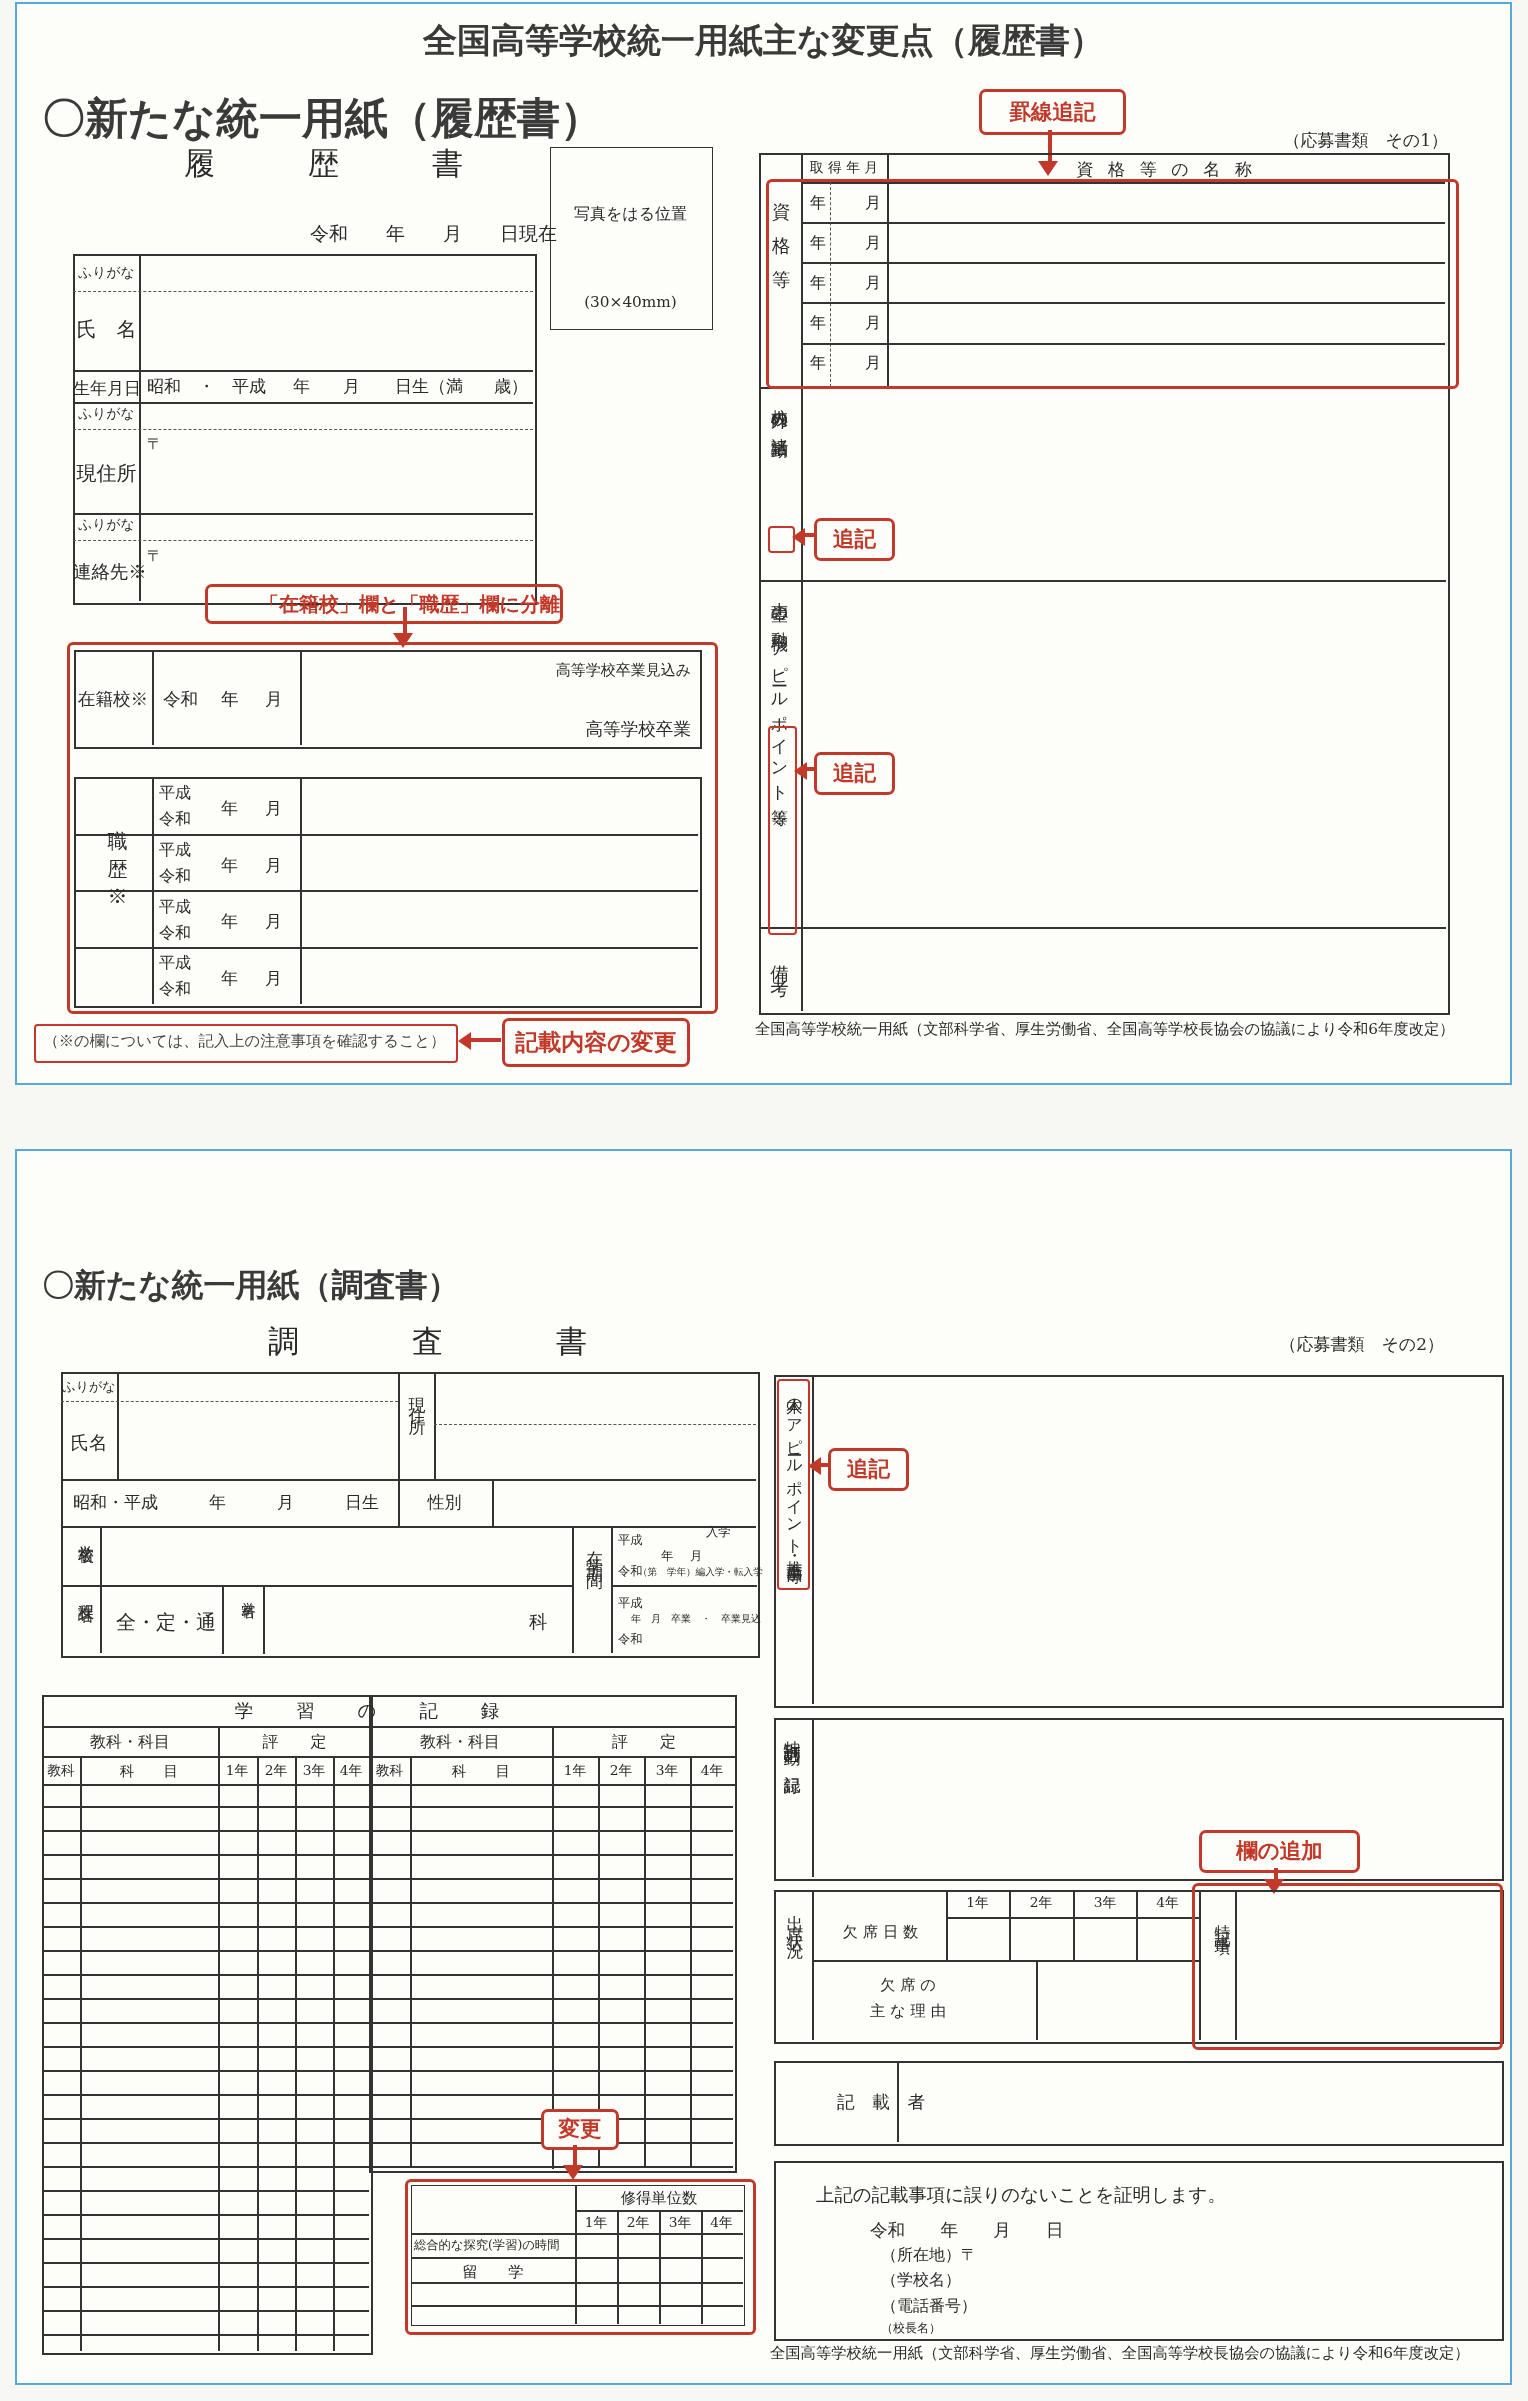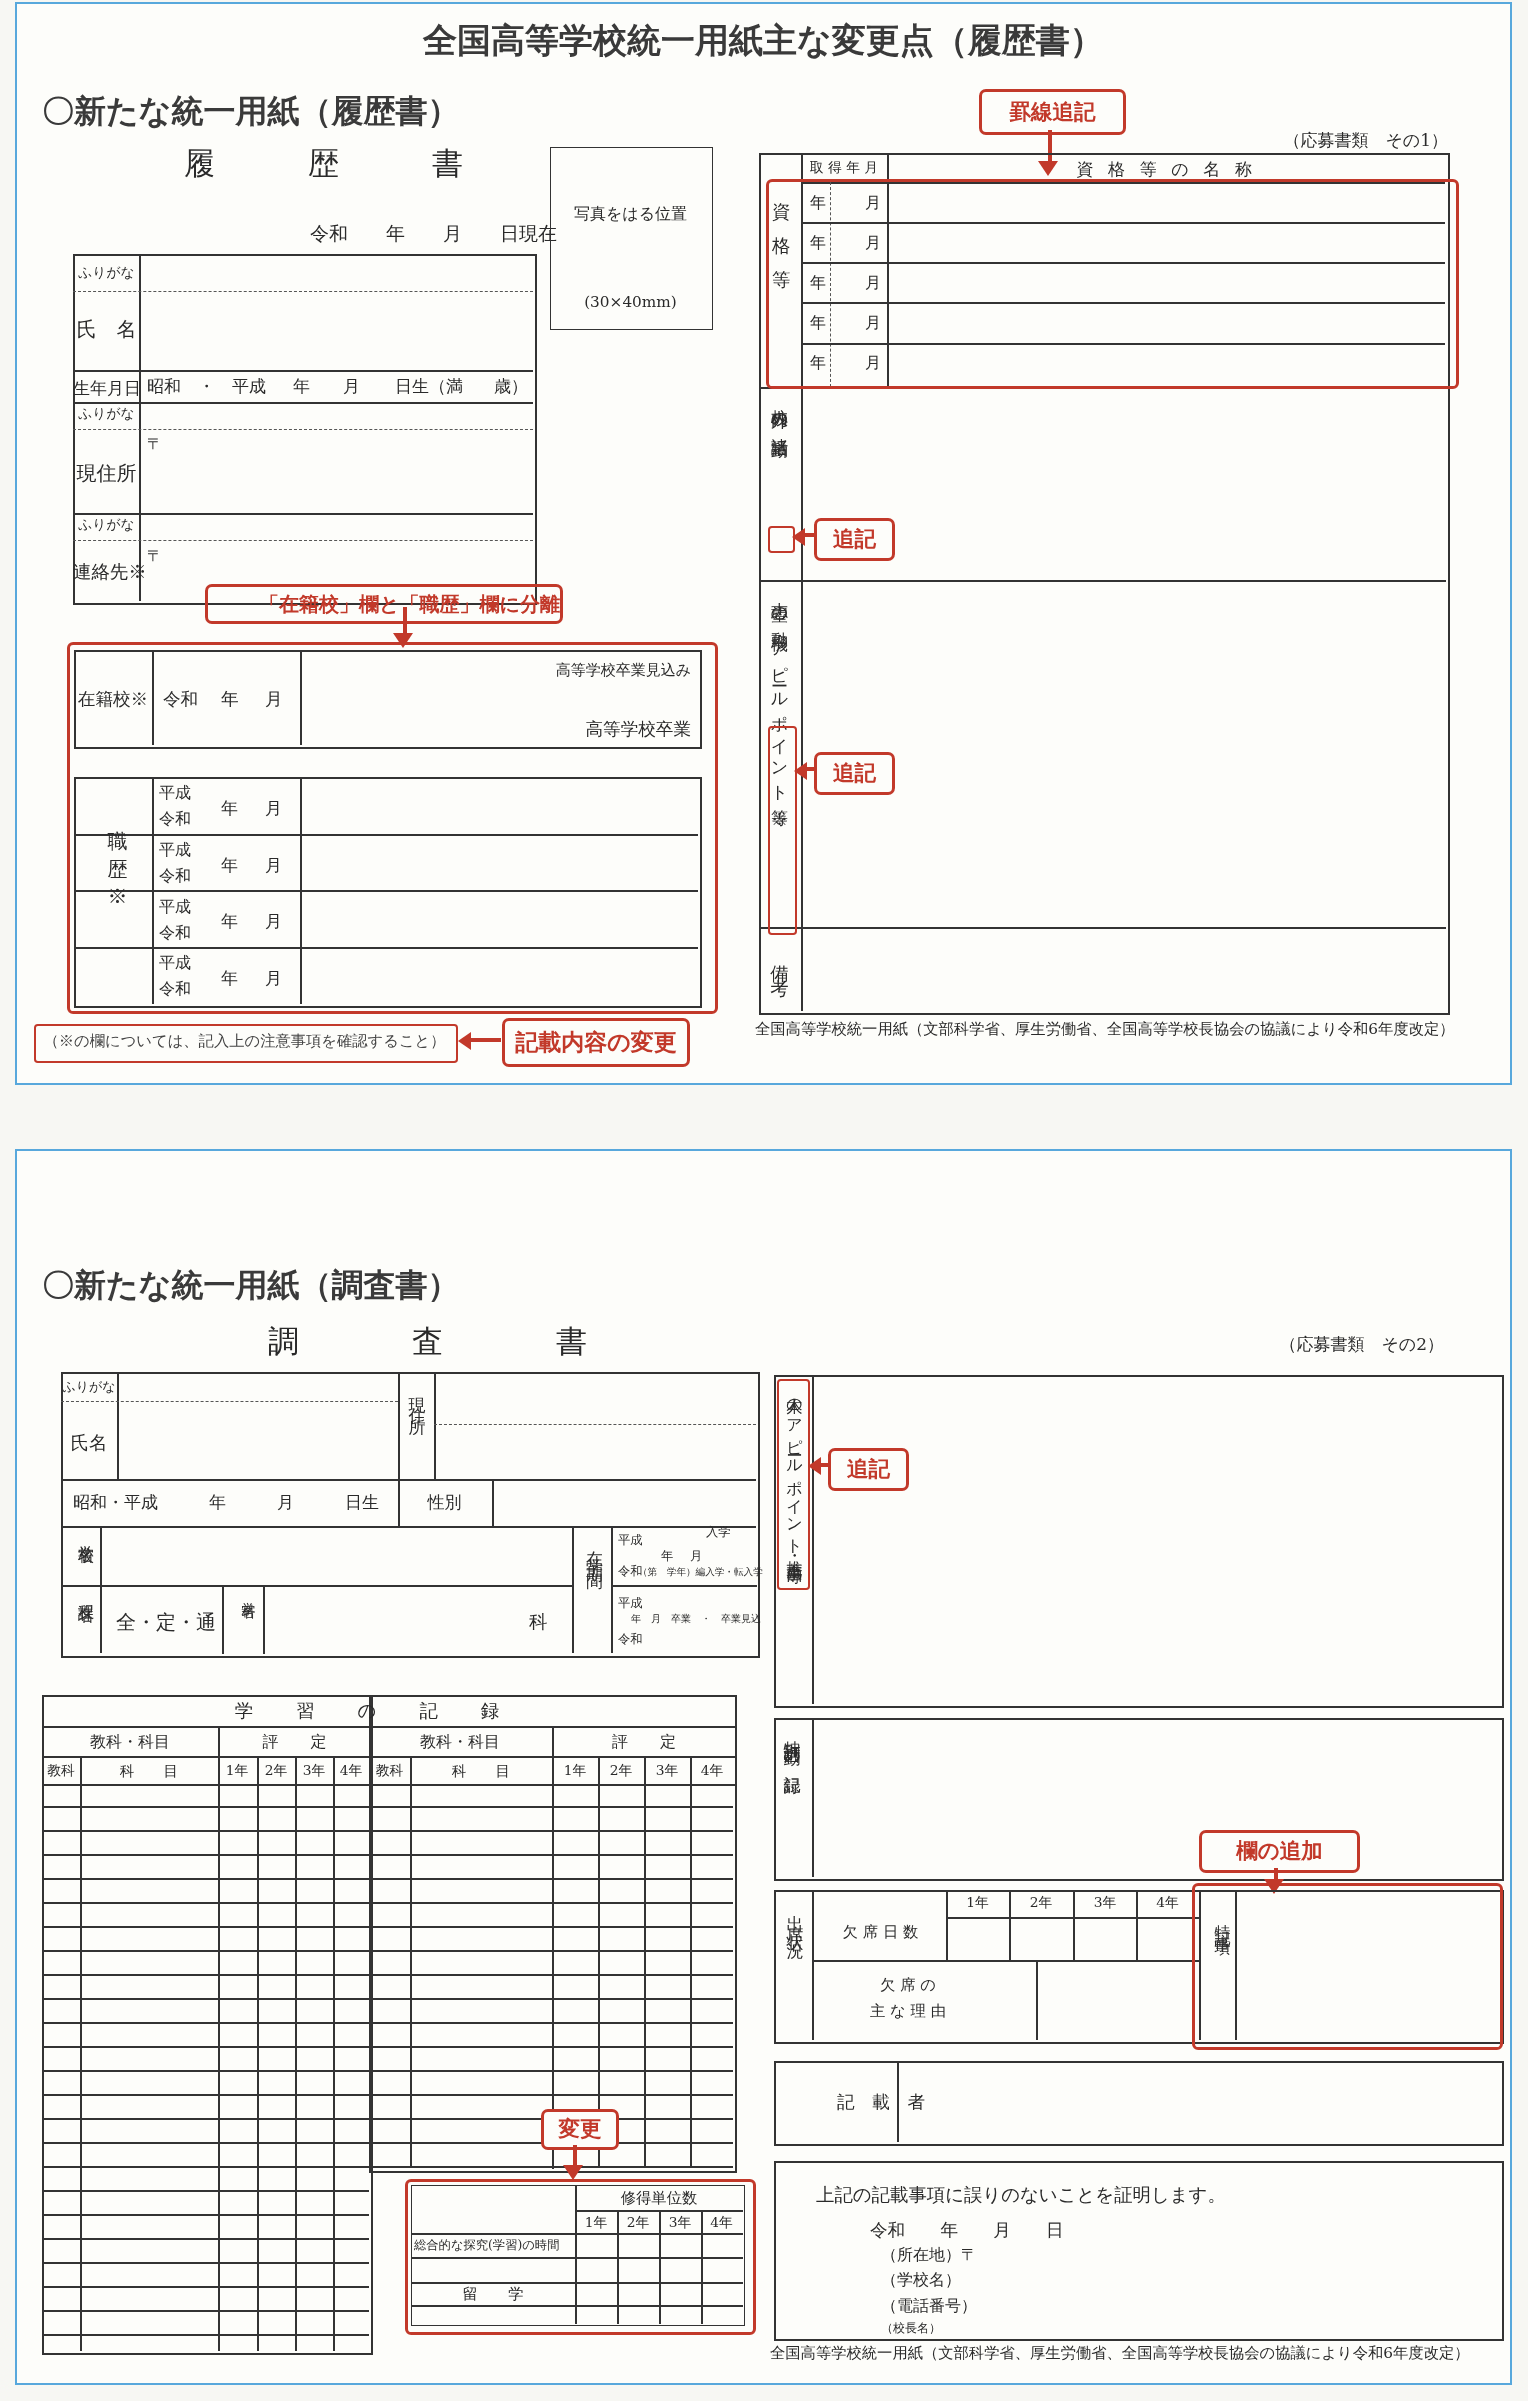--- a/index.html
+++ b/index.html
@@ -28,21 +28,21 @@
   .rows-l{position:absolute;background:repeating-linear-gradient(to bottom,transparent 0,transparent 22px,#333 22px,#333 24px);}
 </style>
 </head>
 <body>
 
 <div class="page">
 
   <div class="panel" style="top:1.5px;height:1079px;"></div>
 
   <div class="ttl" style="top:6.1px;font-size:34px;">全国高等学校統一用紙主な変更点（履歴書）</div>
-  <div class="sub" style="left:42px;top:90px;font-size:32px;font-family:Liberation Mono, monospace;">〇新たな統一用紙（履歴書）</div>
+  <div class="sub" style="left:42px;top:90px;font-size:43px;font-family:Liberation Mono, monospace;">〇新たな統一用紙（履歴書）</div>
 
   <div class="t" style="left:184px;top:143px;font-size:31px;letter-spacing:93px;">履歴書</div>
   <div class="t" style="left:310px;top:221px;font-size:19px;">令和　　年　　月　　日現在</div>
 
   <div class="bx" style="left:550px;top:147px;width:161px;height:181px;"></div>
   <div class="t c" style="left:550px;top:204px;width:161px;font-size:16px;">写真をはる位置</div>
   <div class="t c" style="left:550px;top:293px;width:161px;font-size:15.3px;">(30×40mm)</div>
 
   <div class="bx3" style="left:73px;top:254px;width:460px;height:347px;"></div>
   <div class="vl" style="left:139px;top:254px;height:347px;"></div>
@@ -266,21 +266,21 @@
   <div class="t c" style="left:575px;top:2214px;width:42px;font-size:13.8px;">1年</div>
   <div class="t c" style="left:617px;top:2214px;width:42px;font-size:13.8px;">2年</div>
   <div class="t c" style="left:659px;top:2214px;width:42px;font-size:13.8px;">3年</div>
   <div class="t c" style="left:701px;top:2214px;width:41px;font-size:13.8px;">4年</div>
   <div class="vl" style="left:617px;top:2210px;height:114px;"></div>
   <div class="vl" style="left:659px;top:2210px;height:114px;"></div>
   <div class="vl" style="left:701px;top:2210px;height:114px;"></div>
   <div class="hl" style="left:411px;top:2233px;width:332px;"></div>
   <div class="t" style="left:414px;top:2237px;font-size:12.3px;">総合的な探究(学習)の時間</div>
   <div class="hl" style="left:411px;top:2257px;width:332px;"></div>
-  <div class="t c" style="left:411px;top:2262px;width:164px;font-size:15.3px;margin-top:22px;">留　　学</div>
+  <div class="t c" style="left:411px;top:2262px;width:164px;font-size:15.3px;">留　　学</div>
   <div class="hl" style="left:411px;top:2282px;width:332px;"></div>
   <div class="hl" style="left:411px;top:2305px;width:332px;"></div>
 
   <div class="bx3" style="left:774px;top:1375px;width:726px;height:329px;"></div>
   <div class="vl" style="left:812px;top:1375px;height:329px;"></div>
   <div class="vt" style="left:783px;top:1385px;width:21.5px;font-size:16px;letter-spacing:1.5px;">本人のアピールポイント・推薦事由等</div>
   <div class="rbox3" style="left:777px;top:1379px;width:29px;height:207px;"></div>
   <div class="rlabel" style="left:828px;top:1448px;width:75px;height:37px;font-size:21.5px;line-height:37px;">追記</div>
   <div class="head-left" style="left:808px;top:1457px;"></div>
   <div class="stem-h" style="left:820px;top:1463px;width:7.7px;"></div>

